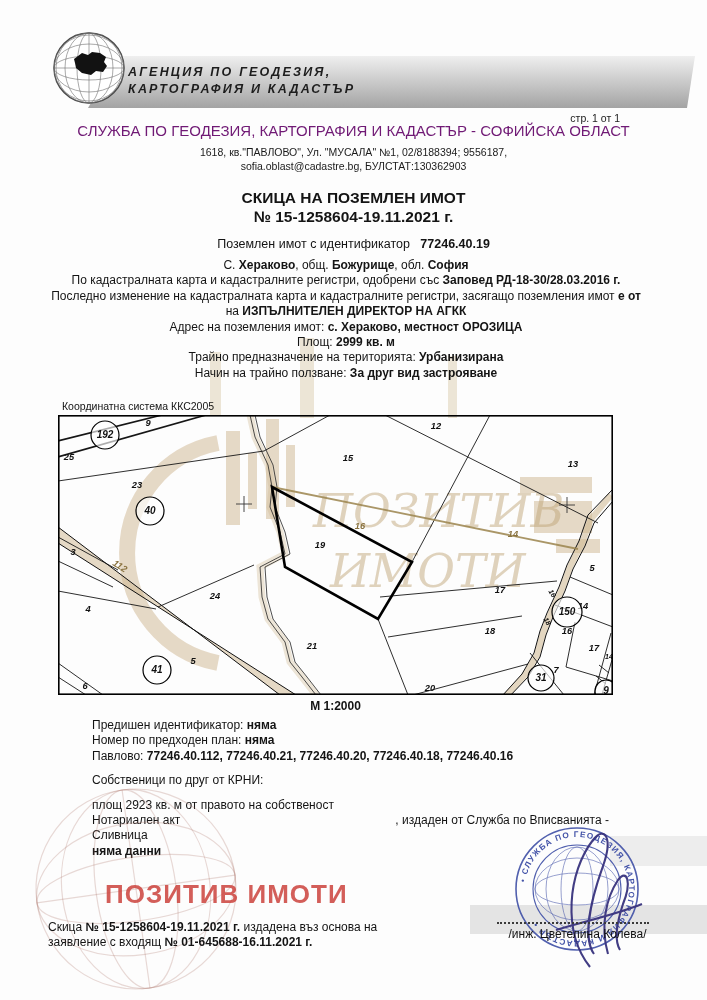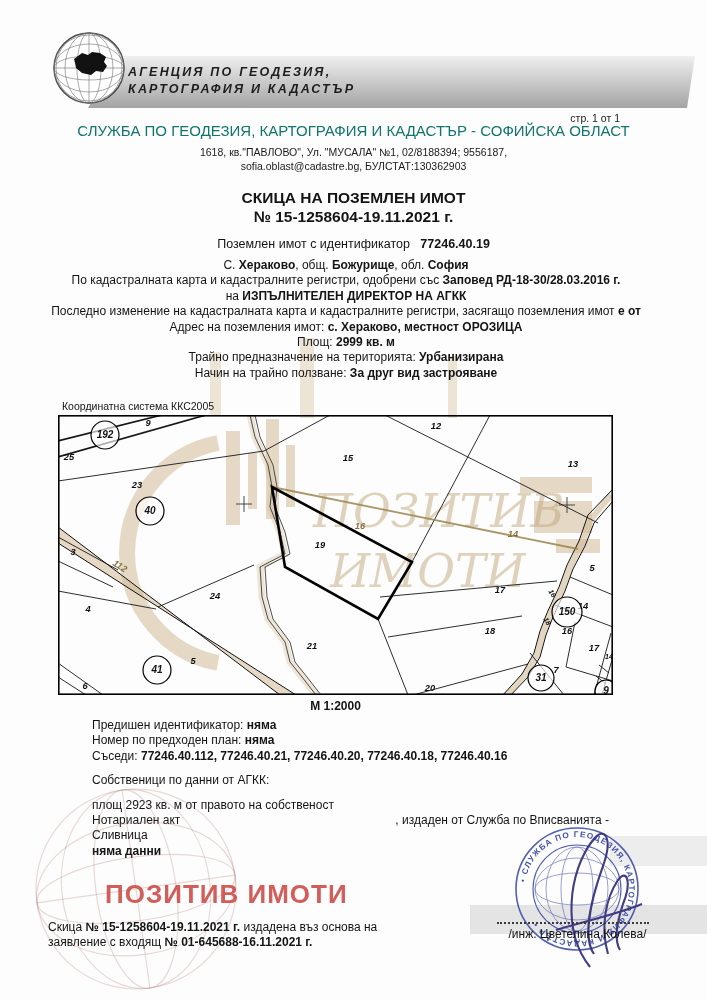--- a/index.html
+++ b/index.html
@@ -9,21 +9,21 @@
   .b{font-weight:700;}
   .center{text-align:center;}
   
   .banner{left:88px;top:56px;width:607px;height:52px;
           background:linear-gradient(180deg,#efefef 0%,#c6c6c6 55%,#a3a3a3 100%);
           clip-path:polygon(30px 0,100% 0,calc(100% - 8px) 100%,0 100%);}
   .banner-text{position:absolute;left:40px;top:8px;font-size:12.5px;font-weight:700;
                letter-spacing:2.2px;color:#1d1d1d;line-height:17px;font-style:italic;}
   .banner-contact{position:absolute;left:368px;top:7px;font-size:8.8px;line-height:12px;color:#2e2e2e;}
   .page-marker{right:87px;top:112px;font-size:10.5px;color:#222;}
-  .office{left:0;top:122px;width:707px;font-size:15px;color:#0f766e;}
+  .office{left:0;top:122px;width:707px;font-size:15px;color:#701a75;}
   .office-sub{left:0;top:146px;width:707px;font-size:10.5px;line-height:13.5px;color:#1a1a1a;}
   .doc-title{left:0;top:188px;width:707px;font-size:15.5px;font-weight:700;line-height:19px;}
   .prop-id{left:0;top:237px;width:707px;font-size:12.5px;}
   .textblock{font-size:12px;line-height:15.4px;}
   .tl .push{margin-left:215px;}
   .coord{left:62px;top:400px;font-size:10.5px;}
   .mapbox{left:58px;top:415px;}
   .scale{left:58px;top:699px;width:555px;font-size:12px;font-weight:700;text-align:center;}
   .footer-issued{left:48px;top:920px;width:380px;}
   .dotline{left:497px;top:906px;width:152px;height:16px;border-bottom:2px dotted #3a3a3a;}
@@ -80,22 +80,22 @@
 
   <div class="abs prop-id center">
     <span>Поземлен имот с  идентификатор</span>
     <span>&nbsp;</span>
     <span class="b">77246.40.19</span>
   </div>
 
   <div class="abs textblock" style="left:36px;top:258px;width:620px;text-align:center;" id="body-lines">
       <div class="tl"><span>С. </span><span class="b">Хераково</span><span>, общ. </span><span class="b">Божурище</span><span>, обл. </span><span class="b">София</span></div>
       <div class="tl"><span>По кадастралната карта и кадастралните регистри, одобрени със </span><span class="b">Заповед РД-18-30/28.03.2016 г.</span></div>
+      <div class="tl"><span>Последно изменение на кадастралната карта и кадастралните регистри, засягащо поземления имот </span><span class="b">е от</span></div>
       <div class="tl"><span>на </span><span class="b">ИЗПЪЛНИТЕЛЕН ДИРЕКТОР НА АГКК</span></div>
-      <div class="tl"><span>Последно изменение на кадастралната карта и кадастралните регистри, засягащо поземления имот </span><span class="b">е от</span></div>
       <div class="tl"><span>Адрес на поземления имот: </span><span class="b">с. Хераково, местност ОРОЗИЦА</span></div>
       <div class="tl"><span>Площ: </span><span class="b">2999 кв. м</span></div>
       <div class="tl"><span>Трайно предназначение на територията: </span><span class="b">Урбанизирана</span></div>
       <div class="tl"><span>Начин на трайно ползване: </span><span class="b">За друг вид застрояване</span></div>
     </div>
 
   <div class="abs coord">Координатна система ККС2005</div>
 
   <svg class="abs mapbox" width="555" height="280" viewBox="0 0 555 280">
 
@@ -209,22 +209,22 @@
       </g>
 
     <rect x="0.8" y="0.8" width="553.4" height="278.4" fill="none" stroke="#000" stroke-width="1.6"></rect>
   </svg>
 
   <div class="abs scale">М 1:2000</div>
 
   <div class="abs textblock" style="left:48px;top:718px;width:620px;margin-left:44px;" id="body-lines2">
       <div class="tl"><span>Предишен идентификатор: </span><span class="b">няма</span></div>
       <div class="tl"><span>Номер по предходен план: </span><span class="b">няма</span></div>
-      <div class="tl"><span>Съседи: </span><span class="b">77246.40.112, 77246.40.21, 77246.40.20, 77246.40.18, 77246.40.16</span></div>
-      <div class="tl" style="margin-top: 9px;"><span>Собственици по данни от АГКК:</span></div>
+      <div class="tl"><span>Павлово: </span><span class="b">77246.40.112, 77246.40.21, 77246.40.20, 77246.40.18, 77246.40.16</span></div>
+      <div class="tl" style="margin-top: 9px;"><span>Собственици по друг от КРНИ:</span></div>
       <div class="tl" style="margin-top: 9px;"><span>площ 2923 кв. м от правото на собственост</span></div>
       <div class="tl"><span>Нотариален акт</span><span class="push">, издаден от Служба по Вписванията -</span></div>
       <div class="tl"><span>Сливница</span></div>
       <div class="tl"><span class="b">няма данни</span></div>
     </div>
 
   <svg class="abs" style="left:30px;top:782px;" width="212" height="215" viewBox="0 0 212 215">
     <g stroke="rgba(170,112,100,.26)" stroke-width="1.2" fill="none" transform="rotate(-8 106 107)">
       <circle cx="106" cy="107" r="100"></circle>
       <ellipse cx="106" cy="107" rx="40" ry="100"></ellipse>

